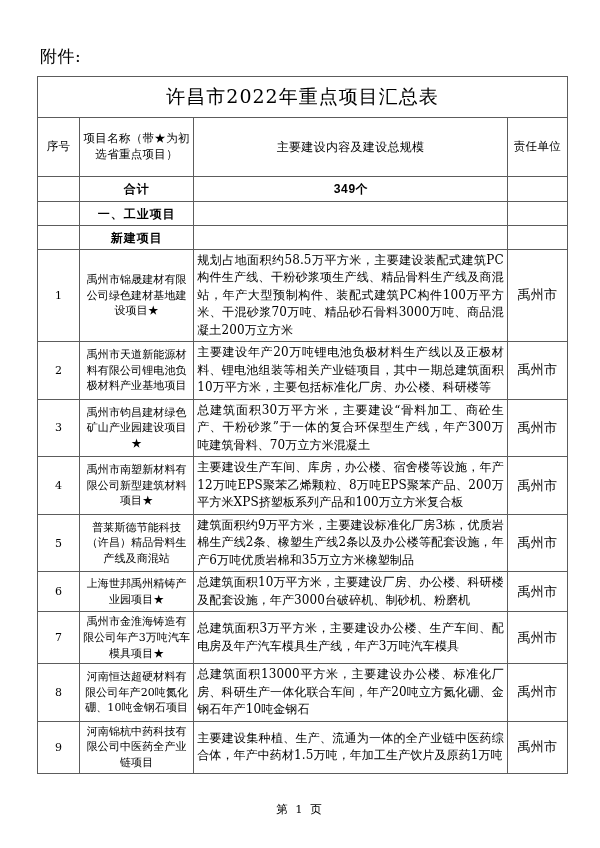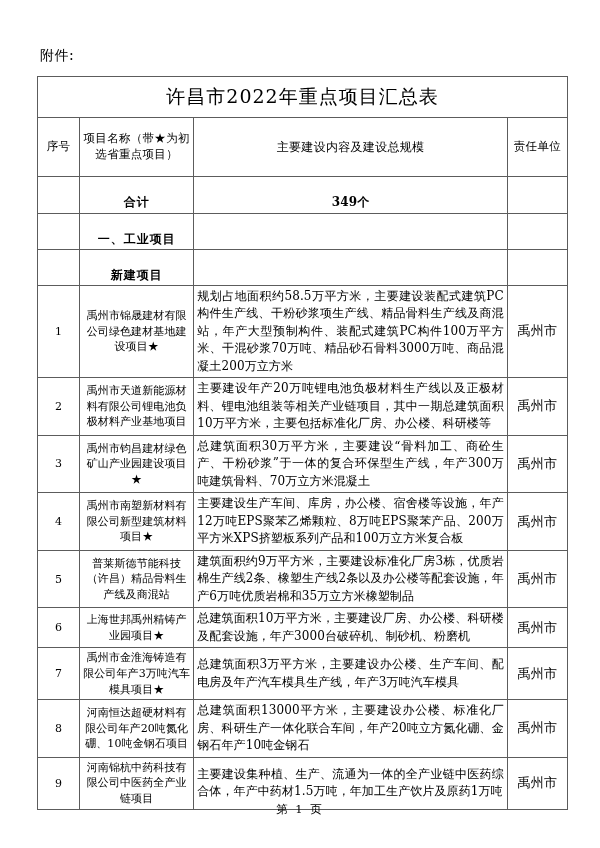--- a/index.html
+++ b/index.html
@@ -18,21 +18,21 @@
     position: relative;
     width: 600px;
     height: 848px;
     box-sizing: border-box;
     padding: 0;
   }
   .attachment-label {
     position: absolute;
     left: 40px;
     top: 48px;
-    font-size: 14px;
+    font-size: 17px;
     font-family: "DejaVu Serif", "Liberation Serif", serif;
     letter-spacing: 0.5px;
     line-height: 1;
   }
   table.main-table {
     position: absolute;
     left: 37px;
     top: 76px;
     width: 531px;
     border-collapse: collapse;
@@ -87,22 +87,23 @@
     letter-spacing: 0.1px;
     padding: 3px 4px 3px 5px;
   }
   td.unit {
     text-align: center;
     font-size: 13px;
     letter-spacing: 0.3px;
   }
   tr.summary td {
     height: 17px;
-    padding-top: 17px;
+    padding-top: 5px;
     padding-bottom: 1px;
+    font-family: Liberation Mono, monospace;
   }
   tr.summary td.name {
     font-weight: bold;
     font-size: 12px;
     letter-spacing: 1px;
   }
   tr.summary td.desc {
     text-align: center;
     text-align-last: center;
     font-weight: bold;

